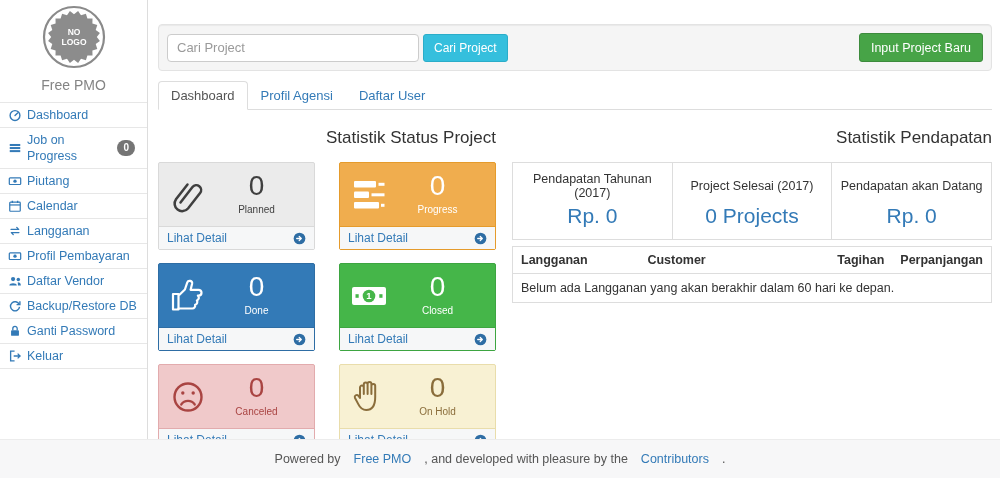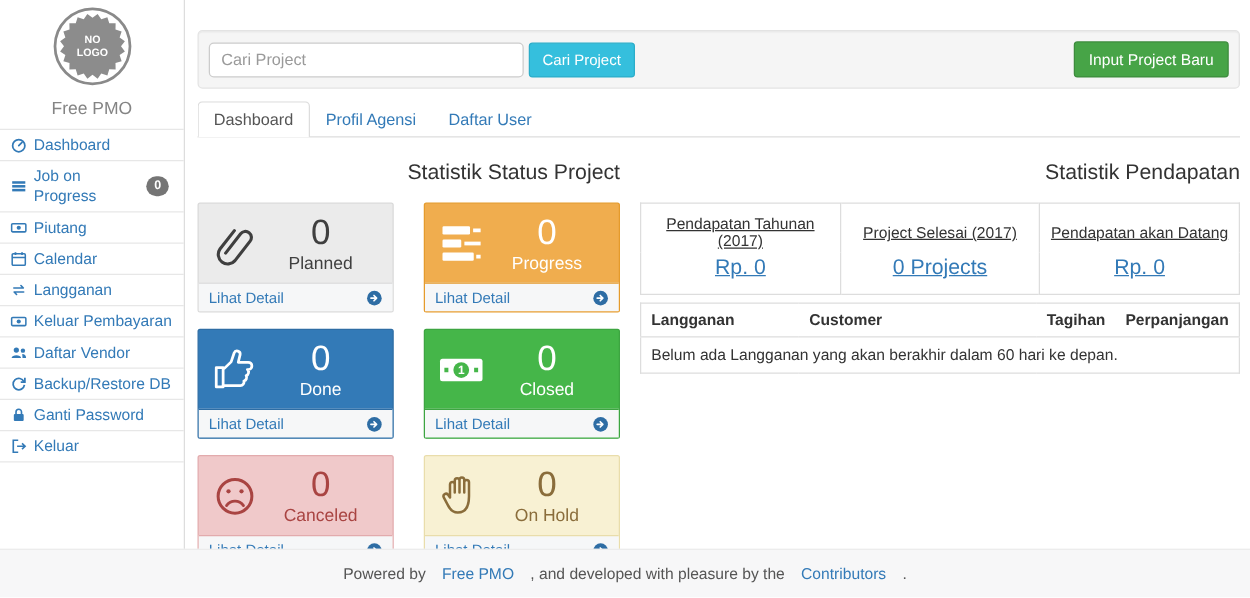--- a/index.html
+++ b/index.html
@@ -30,41 +30,41 @@
   .left-col{width:338px;flex:0 0 338px;}
   .right-col{flex:1;margin-left:16px;}
   .section-title{font-size:17px;font-weight:400;color:var(--heading_text,#333);text-align:right;margin:6px 0 14px;}
   
   .cards{display:grid;grid-template-columns:157px 157px;column-gap:24px;row-gap:13px;}
   .card{border:1px solid #ddd;border-radius:2px;box-sizing:border-box;}
   .card-body{display:flex;align-items:center;height:63px;padding:0 9px;}
   .card-icon{width:40px;height:40px;flex:0 0 40px;}
   .card-stats{flex:1;text-align:center;}
   .count{font-size:28px;line-height:30px;}
-  .card-label{font-size:14px;line-height:18px;text-align:center;}
+  .card-label{font-size:10px;line-height:18px;text-align:center;}
   .card-footer{background:#f6f7f8;border-top:1px solid #ddd;padding:4px 8px;display:flex;align-items:center;font-size:12px;color:var(--link_blue,#337ab7);cursor:pointer;}
   .card-footer .arrow{margin-left:auto;width:13px;height:13px;}
   .card.planned{background:var(--planned_bg,#ebebeb);border-color:#d9d9d9;color:#3f3f3f;}
   .card.progress{background:var(--progress_bg,#f0ad4e);border-color:#e59b2c;color:#fff;}
   .card.done{background:var(--done_bg,#337ab7);border-color:#2e6da4;color:#fff;}
   .card.closed{background:var(--closed_bg,#45b649);border-color:#3da541;color:#fff;}
   .card.canceled{background:var(--canceled_bg,#f0c9ca);border-color:#e2abad;color:var(--canceled_text,#a94442);}
   .card.onhold{background:var(--onhold_bg,#f8f1d3);border-color:#e9ddab;color:var(--onhold_text,#8a6d3b);}
   .card.planned .card-footer{border-top-color:#d9d9d9;}
   .card.progress .card-footer{border-top-color:#e59b2c;}
   .card.done .card-footer{border-top-color:#2e6da4;}
   .card.closed .card-footer{border-top-color:#3da541;}
   .card.canceled .card-footer{border-top-color:#e2abad;}
   .card.onhold .card-footer{border-top-color:#e9ddab;}
   
   .stats-table{width:100%;border-collapse:collapse;border:1px solid #ddd;margin-top:4px;}
-  .stats-table td{border-left:1px solid #ddd;text-align:center;width:33.33%;text-decoration:underline;}
+  .stats-table td{border-left:1px solid #ddd;text-align:center;width:33.33%;}
   .stats-table td:first-child{border-left:none;}
   .stats-table .stat-label{padding:9px 4px 2px;font-size:12.5px;color:#333;}
-  .stats-table .stat-value{padding:2px 19px 11px;font-size:17px;color:var(--link_blue,#337ab7);}
+  .stats-table .stat-value{padding:2px 19px 11px;font-size:21px;color:var(--link_blue,#337ab7);}
   .langganan-title{margin-top:20px;}
   .lg-table{width:100%;border-collapse:collapse;border:1px solid #ddd;margin-top:6px;font-size:12.5px;}
   .lg-table th{text-align:left;padding:6px 8px;border-bottom:1px solid #ddd;color:#333;font-weight:bold;}
   .lg-table th.num{text-align:right;}
   .lg-table td{padding:7px 8px;color:#333;}
   
   .page-footer{position:absolute;left:0;right:0;bottom:0;height:38px;background:var(--footer_bg,#f7f7f8);border-top:1px solid #ececec;display:flex;align-items:center;justify-content:center;font-size:12.5px;color:#555;gap:13px;}
   .page-footer a{color:var(--link_blue,#337ab7);text-decoration:none;cursor:pointer;}
 </style>
 </head>
@@ -118,21 +118,21 @@
       <svg class="micon" viewBox="0 0 16 16">
           <path d="M3.5 6.2H12.2l-2.2-2.3M12.5 9.8H3.8L6 12.1" fill="none" stroke="currentColor" stroke-width="1.5" stroke-linecap="round" stroke-linejoin="round"></path>
         </svg>
       <span>Langganan</span>
     </li>
     <li>
       <svg class="micon" viewBox="0 0 16 16">
           <rect x="1.5" y="4.5" width="13" height="7.5" rx="1" fill="none" stroke="currentColor" stroke-width="1.4"></rect>
           <circle cx="8" cy="8.2" r="1.9" fill="currentColor"></circle>
         </svg>
-      <span>Keluar Pembayaran</span>
+      <span>Profil Pembayaran</span>
     </li>
     <li>
       <svg class="micon" viewBox="0 0 16 16">
           <g fill="currentColor">
             <circle cx="5.8" cy="5.8" r="2.4"></circle>
             <path d="M1.5 13c0-3.2 8.6-3.2 8.6 0z"></path>
             <circle cx="11.8" cy="6.3" r="2"></circle>
             <path d="M11.2 9.4c2 .1 3.5 1.3 3.5 3.6h-3.3z"></path>
           </g>
         </svg>

